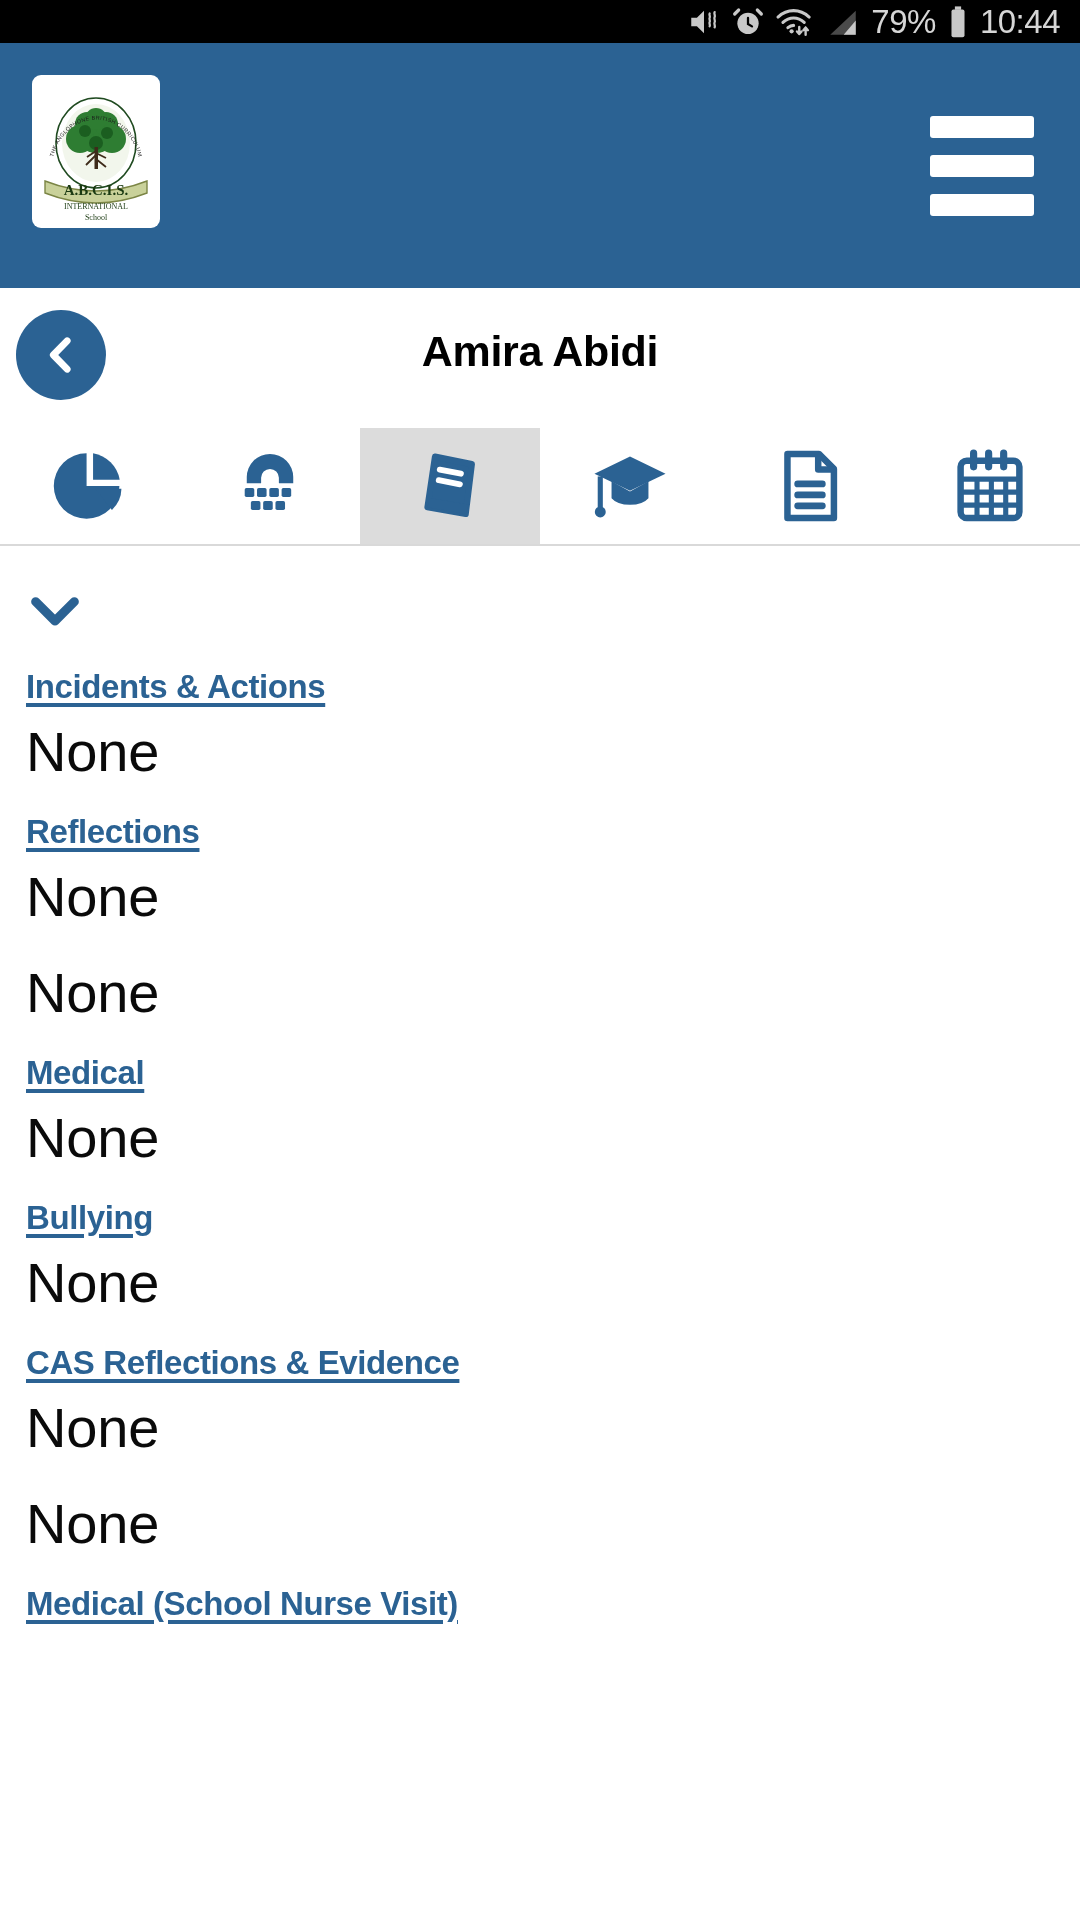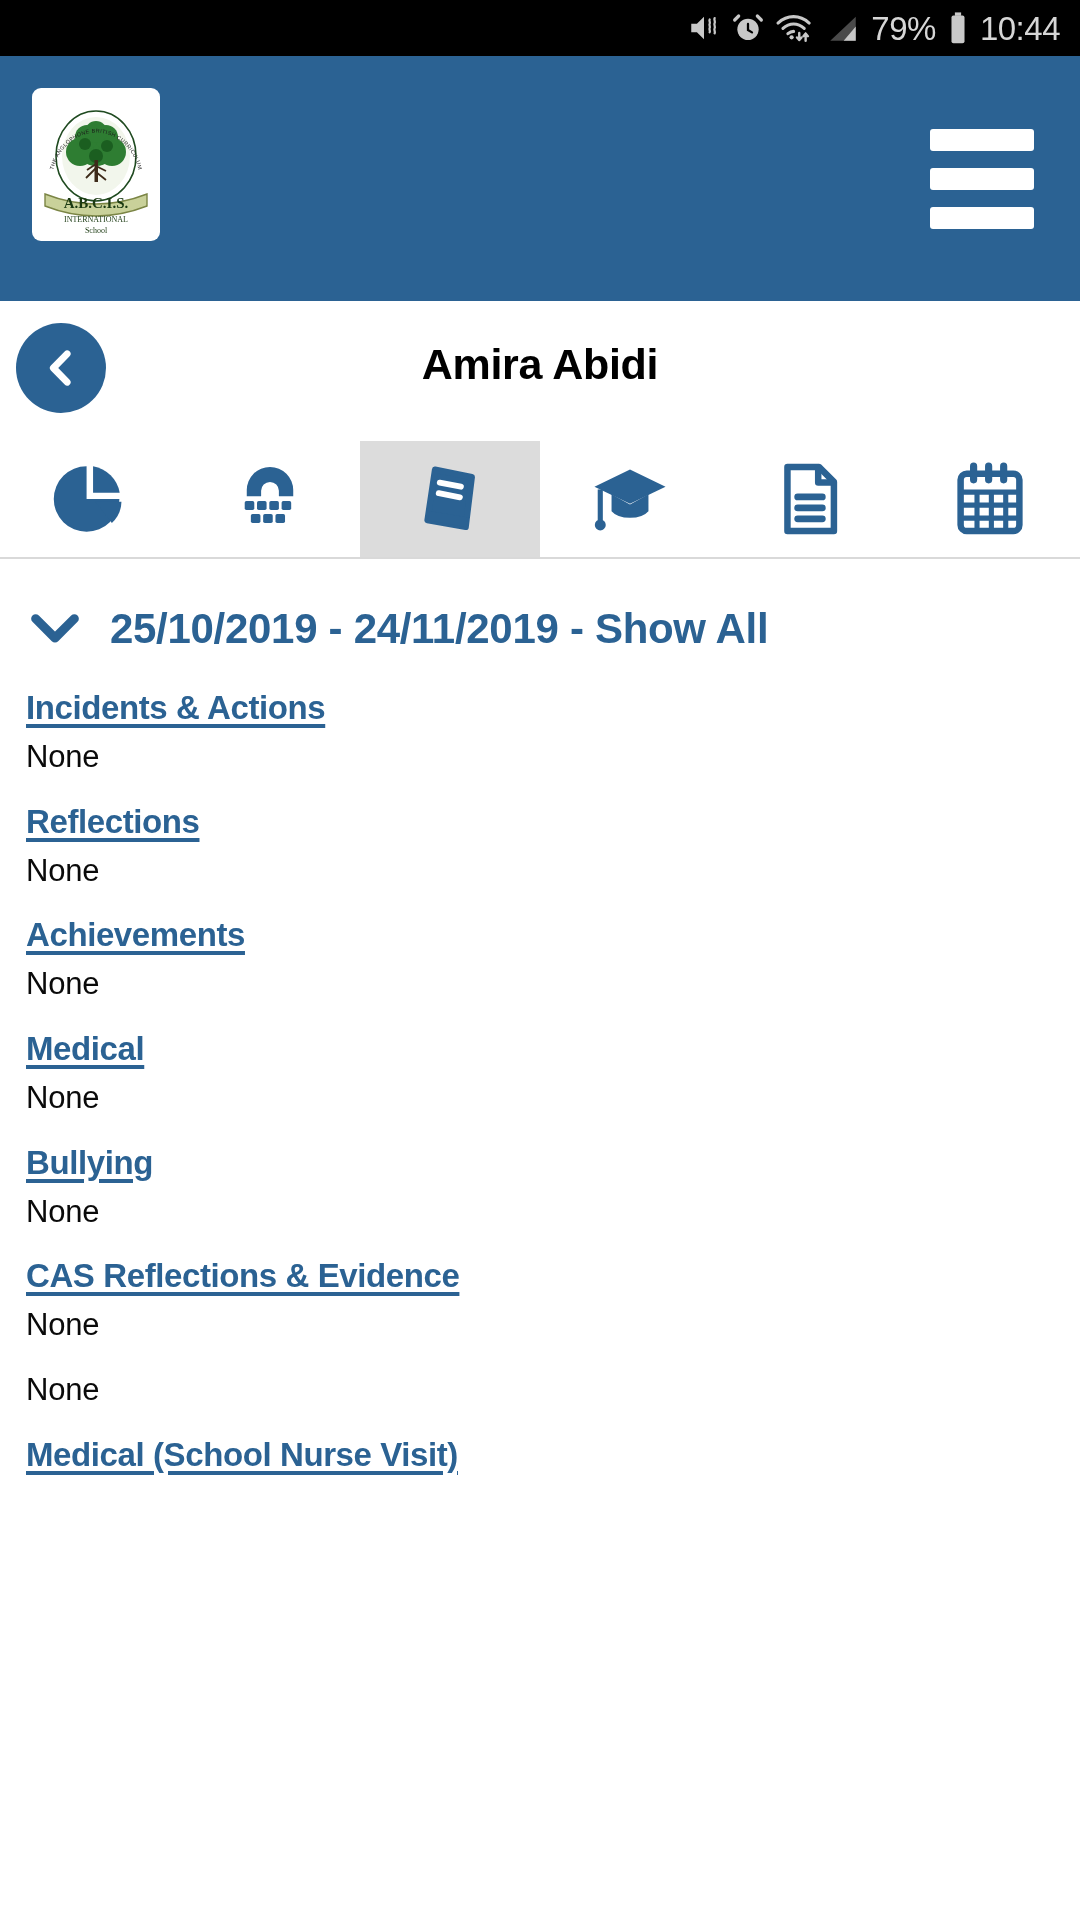--- a/index.html
+++ b/index.html
@@ -5,21 +5,21 @@
   * { margin:0; padding:0; box-sizing:border-box; }
   html, body {
     width:1080px; height:1920px;
     background:#ffffff;
     font-family:"Liberation Sans", sans-serif;
     overflow:hidden;
   }
 
   
   .statusbar{
-    height:56px; width:1080px;
+    height:43px; width:1080px;
     background:#000000;
     display:flex; align-items:center; justify-content:flex-end;
     padding-right:20px; gap:11px;text-decoration:underline;
   }
   .statusbar .sb-icon{ display:flex; align-items:center; }
   .sb-text{
     color:#d6d6d6; font-size:33px; font-weight:400;
     letter-spacing:-0.5px; line-height:1;
   }
   .sb-clock{ }
@@ -95,21 +95,21 @@
   .item-link{
     display:inline-block;
     font-size:33px; font-weight:bold; color:#2b6293;
     text-decoration:underline;
     text-underline-offset:5px;
     text-decoration-thickness:4px;
     letter-spacing:-0.4px;
     line-height:1.18;
   }
   .item-value{
-    font-size:31px; font-weight:400; color:#0a0a0a;
+    font-size:56px; font-weight:400; color:#0a0a0a;
     line-height:1.25; margin-top:10px;
     letter-spacing:-0.2px;
   }
 </style>
 </head>
 <body>
 
 <div class="statusbar">
   <span class="sb-icon">
     <svg width="34" height="34" viewBox="0 0 24 24">
@@ -285,37 +285,35 @@
     </span>
   </div>
 </div>
 
 <div class="datefilter">
   <span class="chev">
     <svg width="54" height="40" viewBox="0 0 24 16">
       <path d="M3.4 3.4 L12 12 L20.6 3.4" stroke="#2b6293" stroke-width="4" fill="none" stroke-linecap="round" stroke-linejoin="round"></path>
     </svg>
   </span>
-  <span class="date-text">25/10/2019 - 24/11/2019 - Show All</span>
 </div>
 
 <div class="list">
 
   <div class="list-item">
     <a class="item-link">Incidents &amp; Actions</a>
     <div class="item-value">None</div>
   </div>
 
   <div class="list-item">
     <a class="item-link">Reflections</a>
     <div class="item-value">None</div>
   </div>
 
   <div class="list-item">
-    <a class="item-link">Achievements</a>
     <div class="item-value">None</div>
   </div>
 
   <div class="list-item">
     <a class="item-link">Medical</a>
     <div class="item-value">None</div>
   </div>
 
   <div class="list-item">
     <a class="item-link">Bullying</a>

